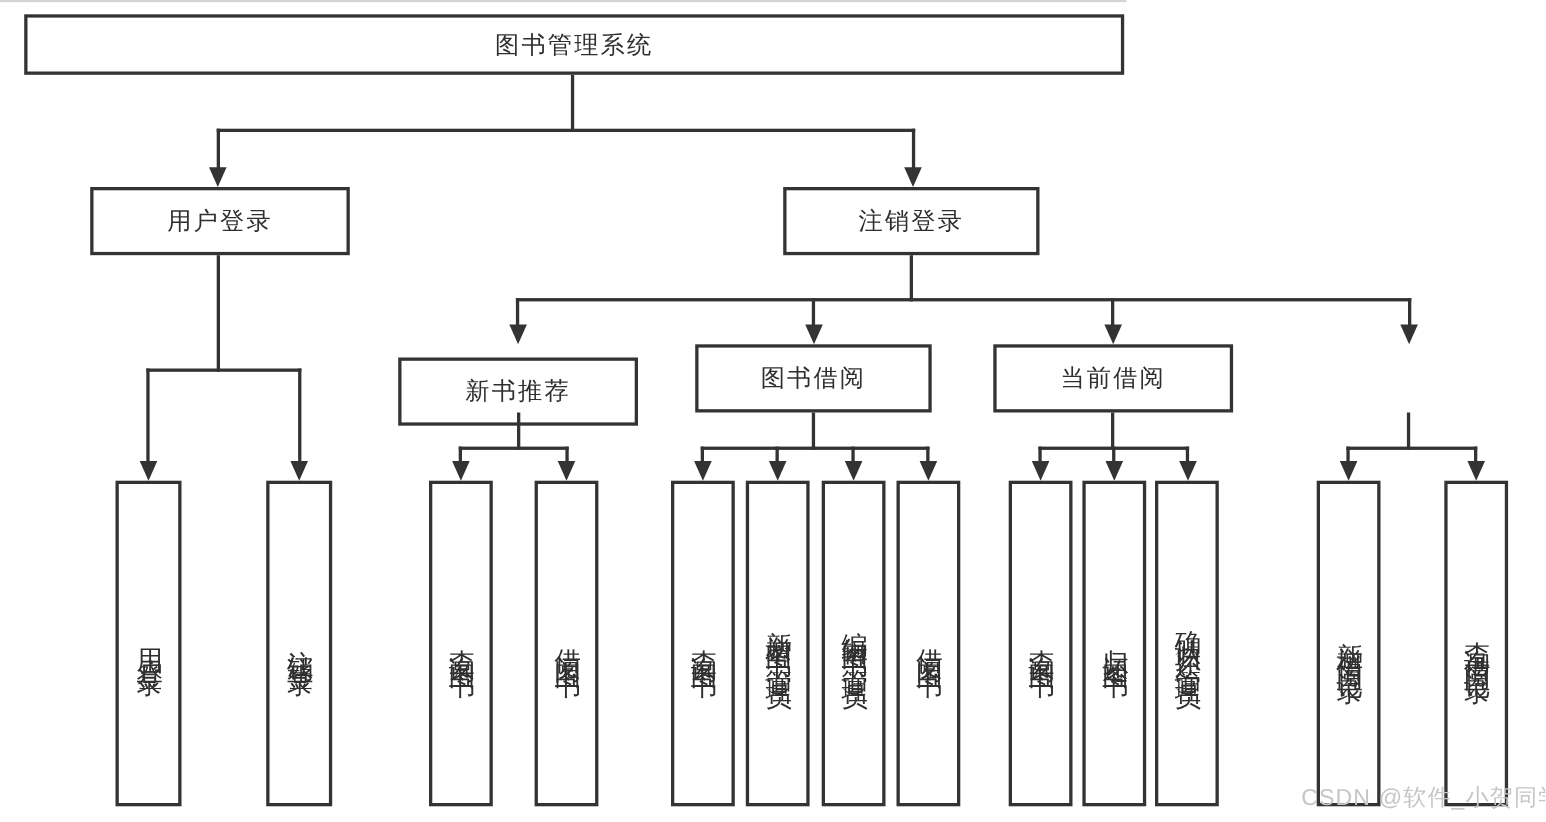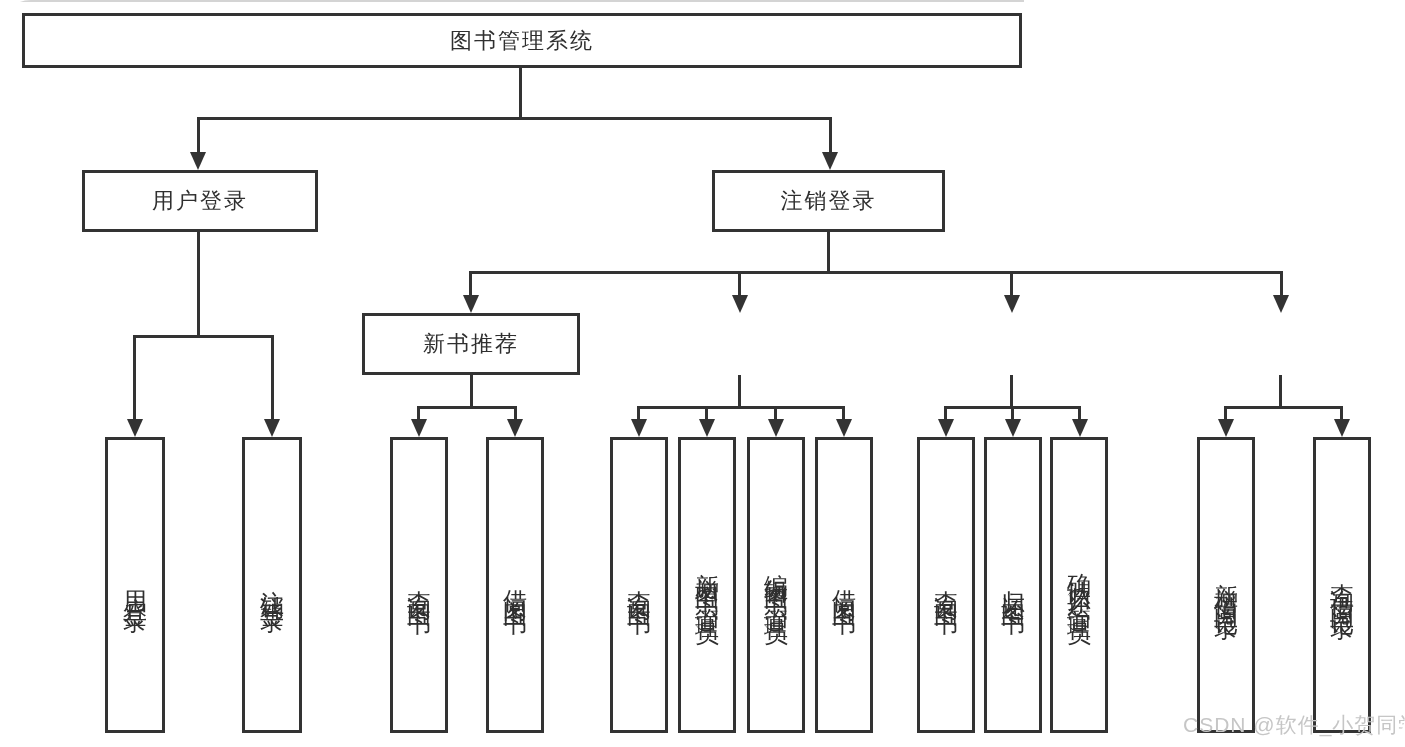--- a/index.html
+++ b/index.html
@@ -9,21 +9,20 @@
     --watermark:#c6c6c6;
   }
   html,body{margin:0;padding:0;background:#ffffff;}
   .canvas{
     position:relative;
     width:1405px;height:747px;
     background:var(--box_bg);
     font-family:"Liberation Sans", sans-serif;
     color:var(--text);
     overflow:hidden;
-    border-radius:31px;
   }
   
   .hbox,.vbox{
     position:absolute;
     box-sizing:border-box;
     border:3px solid var(--line);
     background:var(--box_bg);
     display:flex;align-items:center;justify-content:center;
   }
   .hbox{font-size:22px;letter-spacing:2px;}
@@ -95,22 +94,28 @@
     <div class="lv" style="left:469px;top:271px;height:27px"></div>
     <div class="arr" style="left:463px;top:295px"></div>
     <div class="lv" style="left:738px;top:271px;height:27px"></div>
     <div class="arr" style="left:732px;top:295px"></div>
     <div class="lv" style="left:1010px;top:271px;height:27px"></div>
     <div class="arr" style="left:1004px;top:295px"></div>
     <div class="lv" style="left:1280px;top:271px;height:27px"></div>
     <div class="arr" style="left:1273px;top:295px"></div>
   </div>
 
-  <div class="hbox" style="left:362px;top:313px;width:218px;height:62px">
+  <div class="hbox" style="left:362px;top:325px;width:218px;height:62px">
     <span>新书推荐</span>
+  </div>
+  <div class="hbox" style="left:632px;top:313px;width:215px;height:62px">
+    <span>图书借阅</span>
+  </div>
+  <div class="hbox" style="left:903px;top:313px;width:218px;height:62px">
+    <span>当前借阅</span>
   </div>
 
   <div>
     <div class="lv" style="left:470px;top:375px;height:34px"></div>
     <div class="lh" style="left:417px;top:406px;width:100px"></div>
     <div class="lv" style="left:417px;top:406px;height:18px"></div>
     <div class="arr" style="left:411px;top:419px"></div>
     <div class="lv" style="left:514px;top:406px;height:18px"></div>
     <div class="arr" style="left:507px;top:419px"></div>
   </div>

